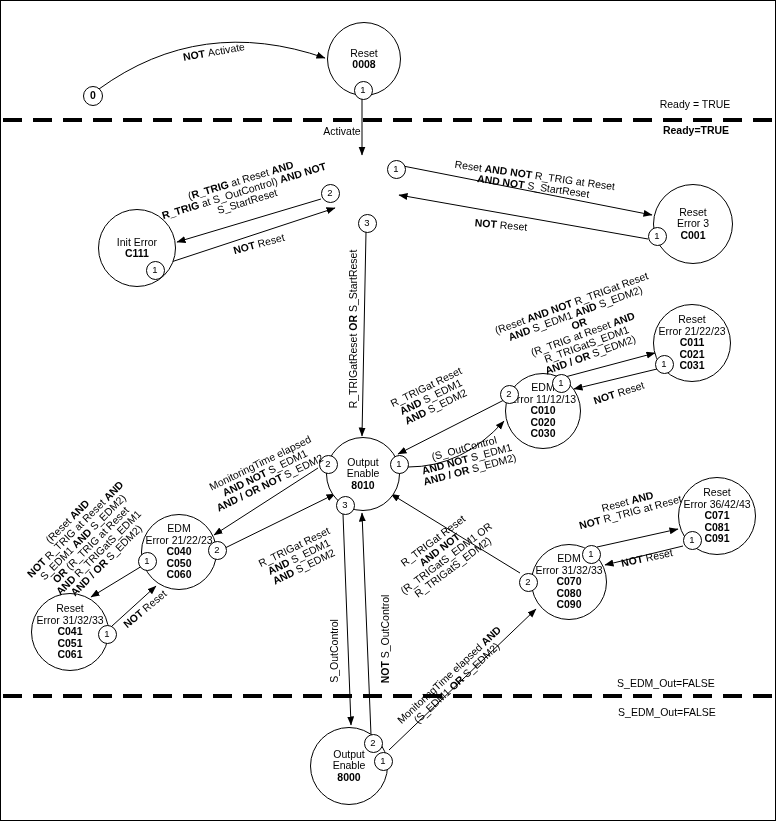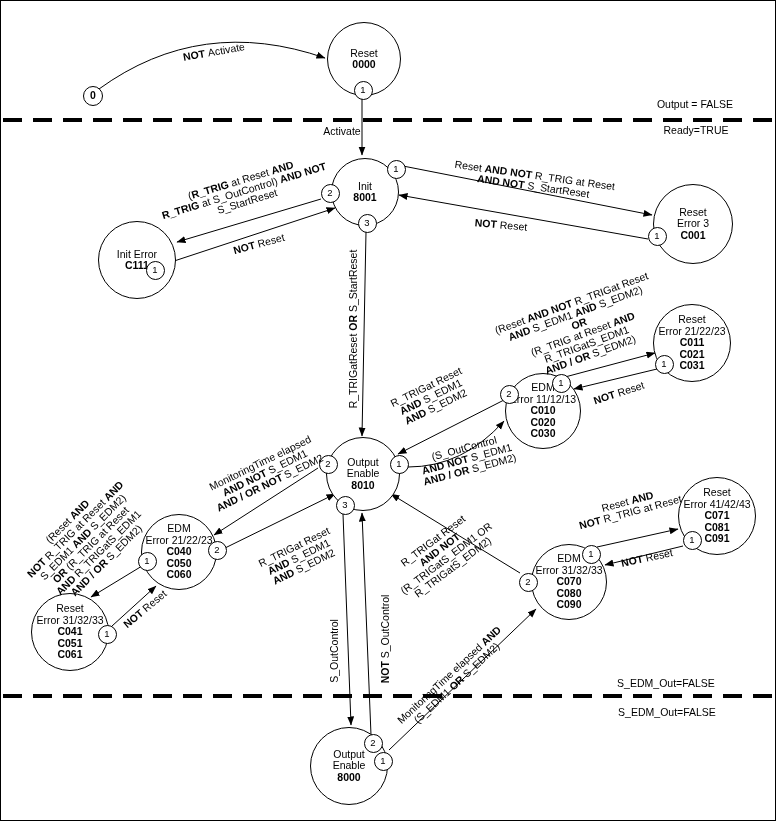--- a/index.html
+++ b/index.html
@@ -49,39 +49,35 @@
       <path d="M 682 545 L 604 564" class="edge" marker-end="url(#arrow)"></path>
       <path d="M 342 513 L 350 724" class="edge" marker-end="url(#arrow)"></path>
       <path d="M 370 734 L 361 512" class="edge" marker-end="url(#arrow)"></path>
       <path d="M 388 749 L 535 608" class="edge" marker-end="url(#arrow)"></path>
     </svg>
 <div class="state" style="left: 82px; top: 85px; width: 18px; height: 18px;">
       <div class="code">0</div>
     </div>
     <div class="state" style="left: 326px; top: 21px; width: 72px; height: 72px;">
       <div class="nm">Reset</div>
-      <div class="code">0000</div>
+      <div class="code">0008</div>
     </div>
     <div class="port" style="left: 352.5px; top: 79.5px;">
       <span>1</span>
-    </div>
-    <div class="state" style="left: 330px; top: 157px; width: 66px; height: 66px;">
-      <div class="nm">Init</div>
-      <div class="code">8001</div>
     </div>
     <div class="port" style="left: 385.5px; top: 158.5px;">
       <span>1</span>
     </div>
     <div class="port" style="left: 319.5px; top: 182.5px;">
       <span>2</span>
     </div>
     <div class="port" style="left: 356.5px; top: 212.5px;">
       <span>3</span>
     </div>
-    <div class="state" style="left: 97px; top: 220px; width: 76px; height: 76px;">
+    <div class="state" style="left: 97px; top: 208px; width: 76px; height: 76px;">
       <div class="nm">Init Error</div>
       <div class="code">C111</div>
     </div>
     <div class="port" style="left: 144.5px; top: 259.5px;">
       <span>1</span>
     </div>
     <div class="state" style="left: 652px; top: 183px; width: 78px; height: 78px;">
       <div class="nm">Reset</div>
       <div class="nm">Error 3</div>
       <div class="code">C001</div>
@@ -157,21 +153,21 @@
       <div class="code">C090</div>
     </div>
     <div class="port" style="left: 580.5px; top: 543.5px;">
       <span>1</span>
     </div>
     <div class="port" style="left: 517.5px; top: 571.5px;">
       <span>2</span>
     </div>
     <div class="state" style="left: 677px; top: 476px; width: 76px; height: 76px;">
       <div class="nm">Reset</div>
-      <div class="nm">Error 41/42/43</div>
+      <div class="nm">Error 36/42/43</div>
       <div class="code">C071</div>
       <div class="code">C081</div>
       <div class="code">C091</div>
     </div>
     <div class="port" style="left: 681.5px; top: 529.5px;">
       <span>1</span>
     </div>
     <div class="state" style="left: 309px; top: 726px; width: 76px; height: 76px;">
       <div class="nm">Output</div>
       <div class="nm">Enable</div>
@@ -266,23 +262,23 @@
       <div><span>S_OutControl</span></div>
     </div>
     <div class="lbl" style="left: 384px; top: 638px; transform: translate(-50%, -50%) rotate(-90deg);">
       <div><b>NOT </b><span>S_OutControl</span></div>
     </div>
     <div class="lbl" style="left: 452px; top: 678px; transform: translate(-50%, -50%) rotate(-43deg);">
       <div><span>MonitoringTime elapsed </span><b>AND</b></div>
       <div><span>(S_EDM1 </span><b>OR </b><span>S_EDM2)</span></div>
     </div>
     <div class="lbl" style="left: 694px; top: 103px; transform: translate(-50%, -50%) rotate(0deg);">
-      <div><span>Output = FALSE</span></div>
-    </div>
-    <div class="lbl" style="left: 695px; top: 129px; transform: translate(-50%, -50%) rotate(0deg);">
+      <div><span>Ready = TRUE</span></div>
+    </div>
+    <div class="lbl" style="left: 695px; top: 129px; transform: translate(-50%, -50%) rotate(0deg); font-weight: bold;">
       <div><span>Ready=TRUE</span></div>
     </div>
     <div class="lbl" style="left: 665px; top: 682px; transform: translate(-50%, -50%) rotate(0deg);">
       <div><span>S_EDM_Out=FALSE</span></div>
     </div>
     <div class="lbl" style="left: 666px; top: 711px; transform: translate(-50%, -50%) rotate(0deg);">
       <div><span>S_EDM_Out=FALSE</span></div>
     </div>
   </div>
 

